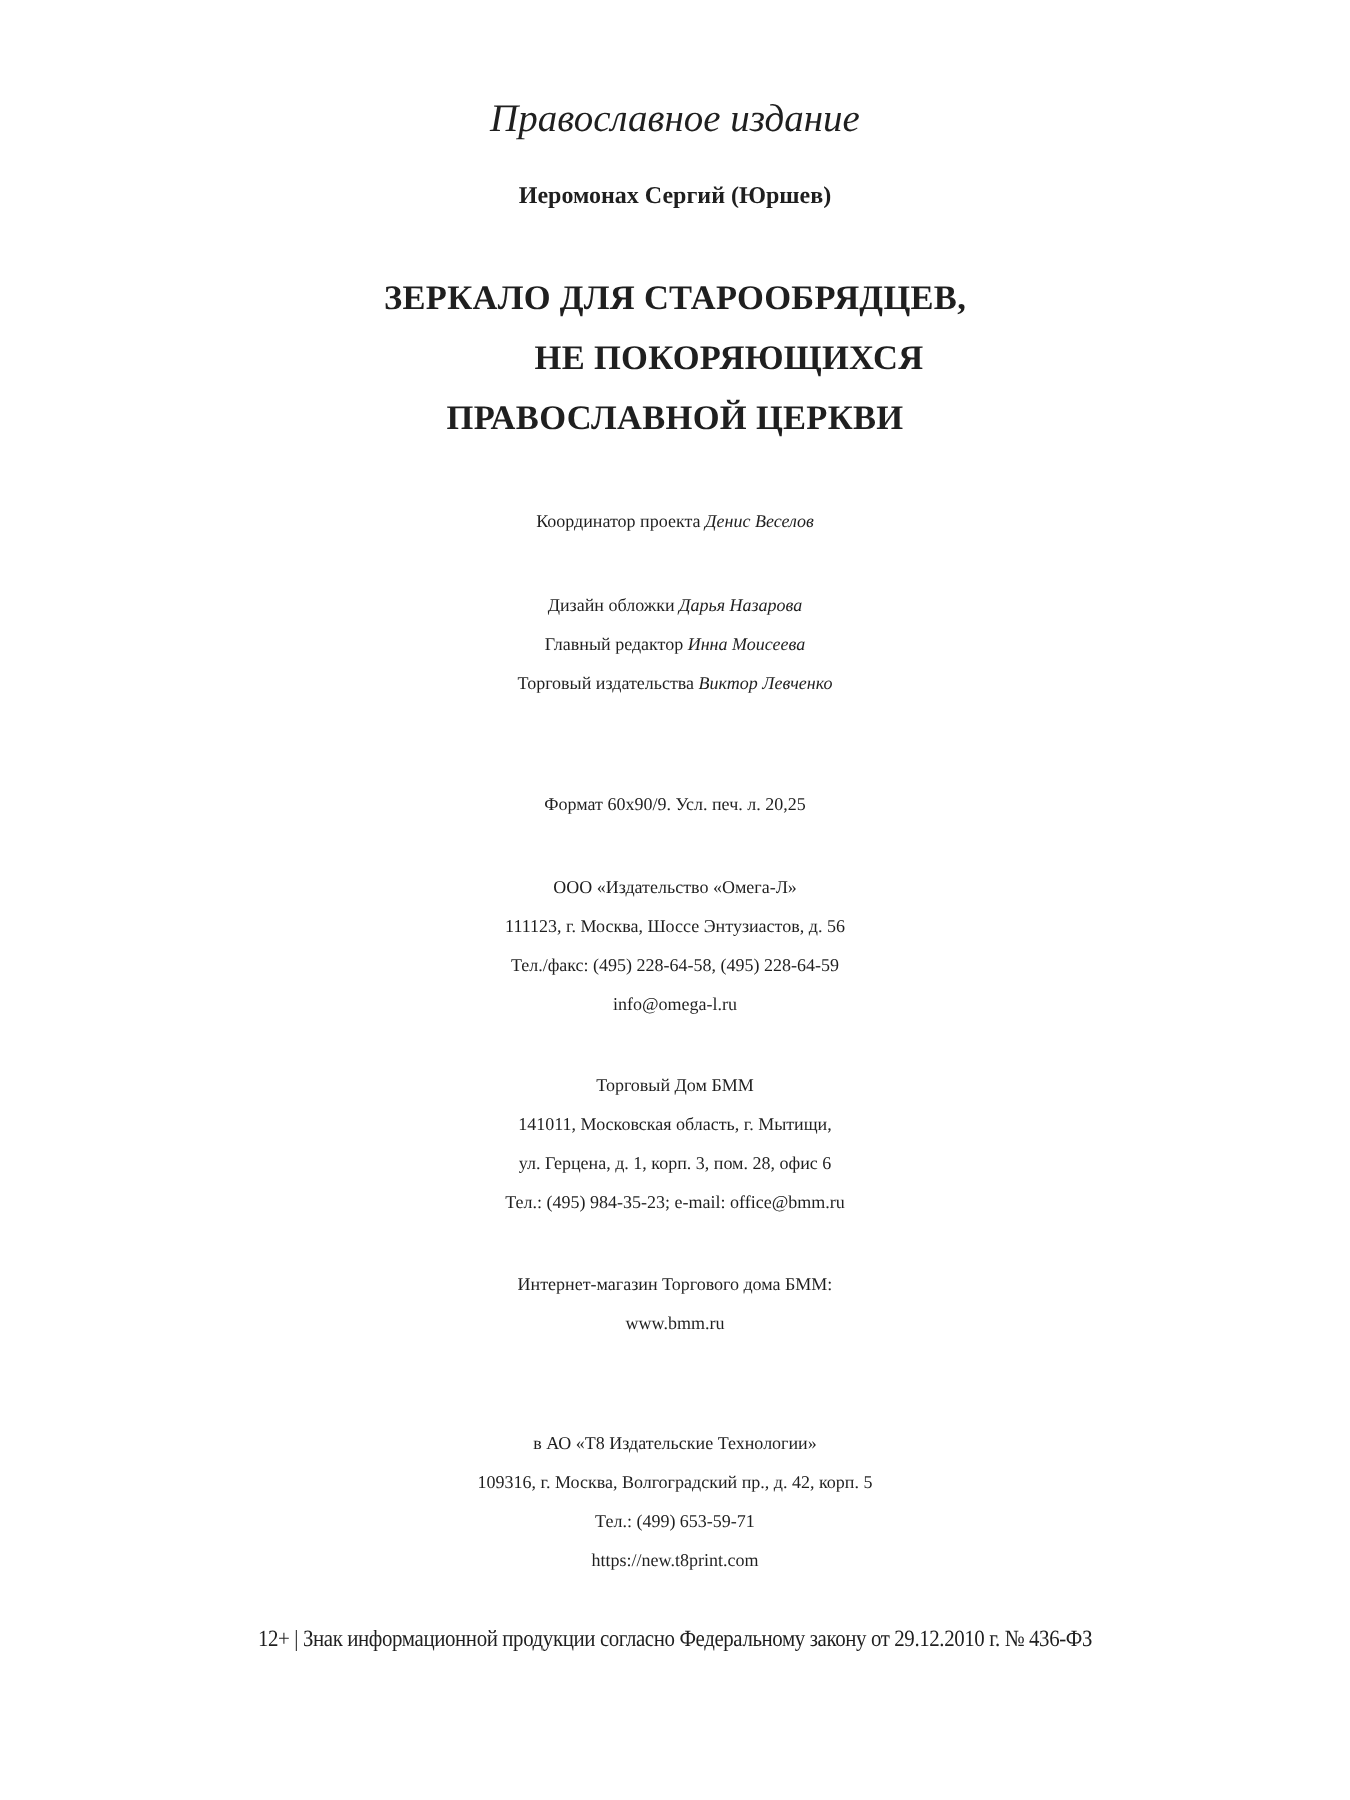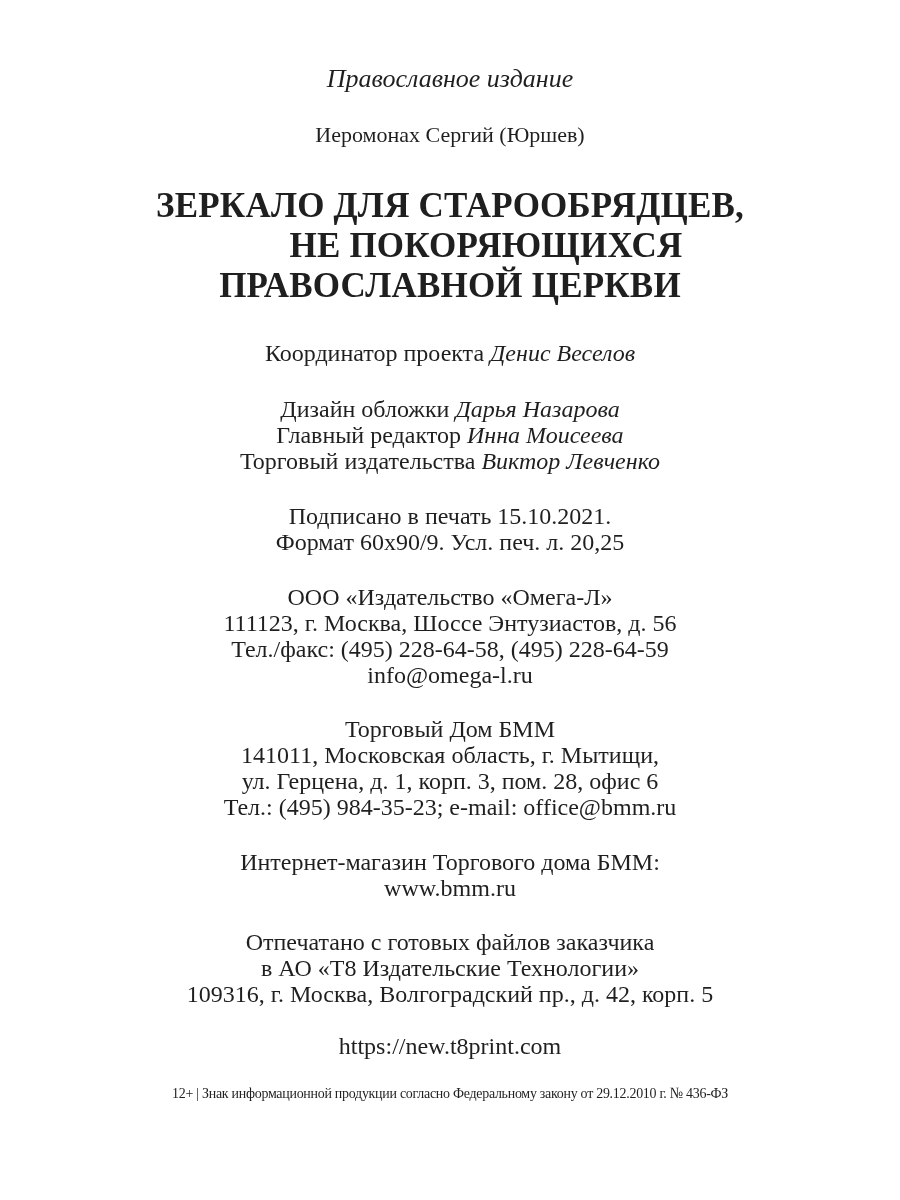--- a/index.html
+++ b/index.html
@@ -4,24 +4,24 @@
 <style>
   html, body { margin:0; padding:0; }
   body {
     width:900px; height:1200px; background:#ffffff; color:#1f1f1f;
     font-family: "Liberation Serif", "DejaVu Serif", serif;
     position:relative; overflow:hidden;
   }
   .page { position:absolute; left:0; top:0; width:900px; height:1200px; }
   .line { position:absolute; left:0; width:900px; text-align:center; white-space:nowrap; }
   .series { top:64px; font-size:26px; font-style:italic; }
-  .author { top:122px; font-size:22px; font-weight:normal; }
-  .title { font-size:35px; font-weight:bold; letter-spacing:0.2px; }
+  .author { top:122px; font-size:16px; font-weight:bold; }
+  .title { font-size:23px; font-weight:bold; letter-spacing:0.2px; }
   .t1 { top:186px; } .t2 { top:226px;padding-left:36px; } .t3 { top:266px; }
-  .body { font-size:24px; }
+  .body { font-size:12px; }
   .name { font-style:italic; }
   .footer { top:1084px; font-size:15.5px; letter-spacing:-0.3px; transform:scaleX(0.9); }
 </style>
 </head>
 <body>
 
 <div class="page">
   <div class="line series">Православное издание</div>
   <div class="line author">Иеромонах Сергий (Юршев)</div>
   <div class="line title t1">ЗЕРКАЛО ДЛЯ СТАРООБРЯДЦЕВ,</div>
@@ -38,35 +38,34 @@
   </div>
   <div class="line body" style="top:422px">
     <span>Главный редактор</span>
     <span class="name">Инна Моисеева</span>
   </div>
   <div class="line body" style="top:448px">
     <span>Торговый издательства</span>
     <span class="name">Виктор Левченко</span>
   </div>
 
-  <div class="line body" style="top:503px">Подписано в печать 15.10.2021.</div>
   <div class="line body" style="top:529px">Формат 60x90/9. Усл. печ. л. 20,25</div>
 
   <div class="line body" style="top:584px">ООО «Издательство «Омега-Л»</div>
   <div class="line body" style="top:610px">111123, г. Москва, Шоссе Энтузиастов, д. 56</div>
   <div class="line body" style="top:636px">Тел./факс: (495) 228-64-58, (495) 228-64-59</div>
   <div class="line body" style="top:662px">info@omega-l.ru</div>
 
   <div class="line body" style="top:716px">Торговый Дом БММ</div>
   <div class="line body" style="top:742px">141011, Московская область, г. Мытищи,</div>
   <div class="line body" style="top:768px">ул. Герцена, д. 1, корп. 3, пом. 28, офис 6</div>
   <div class="line body" style="top:794px">Тел.: (495) 984-35-23; e-mail: office@bmm.ru</div>
 
   <div class="line body" style="top:849px">Интернет-магазин Торгового дома БММ:</div>
   <div class="line body" style="top:875px">www.bmm.ru</div>
 
-  <div class="line body" style="top:929px">Отпечатано с готовых файлов заказчика</div>
   <div class="line body" style="top:955px">в АО «Т8 Издательские Технологии»</div>
   <div class="line body" style="top:981px">109316, г. Москва, Волгоградский пр., д. 42, корп. 5</div>
+  <div class="line body" style="top:1007px">Тел.: (499) 653-59-71</div>
   <div class="line body" style="top:1033px">https://new.t8print.com</div>
 
   <div class="line footer">12+ | Знак информационной продукции согласно Федеральному закону от 29.12.2010 г. № 436-ФЗ</div>
 </div>
 
 </body></html>

